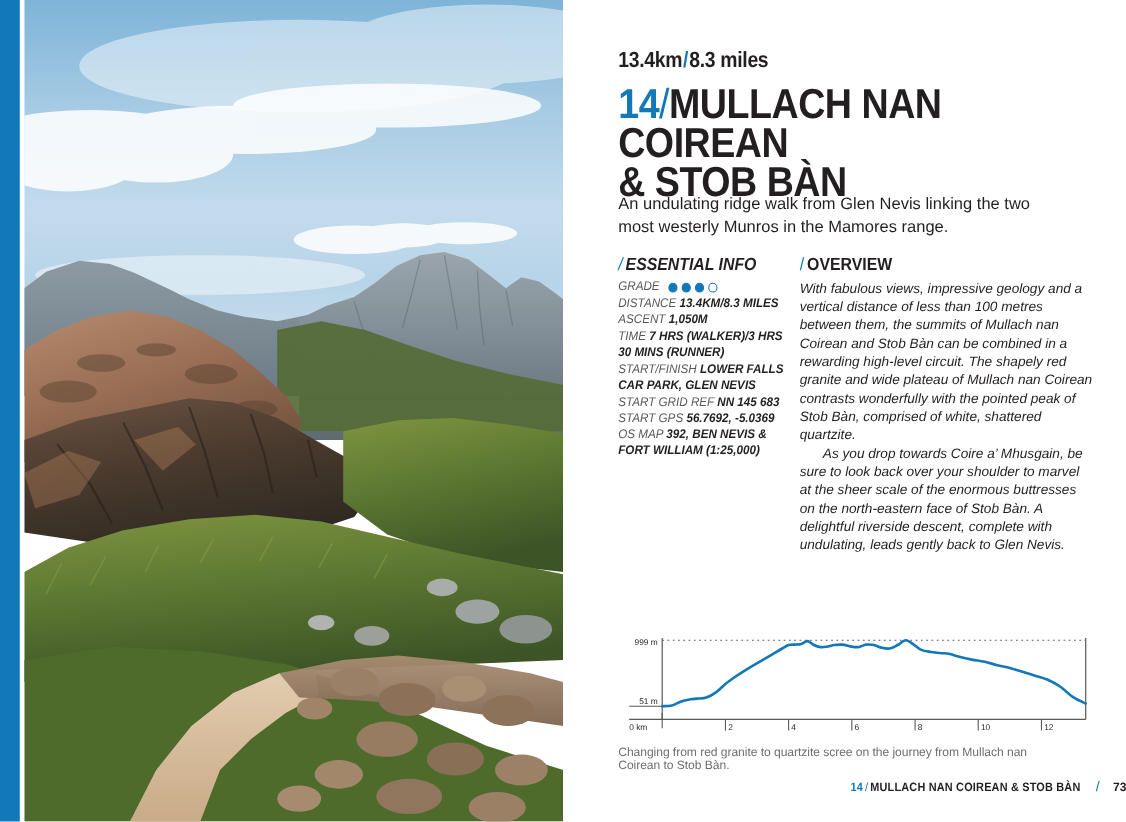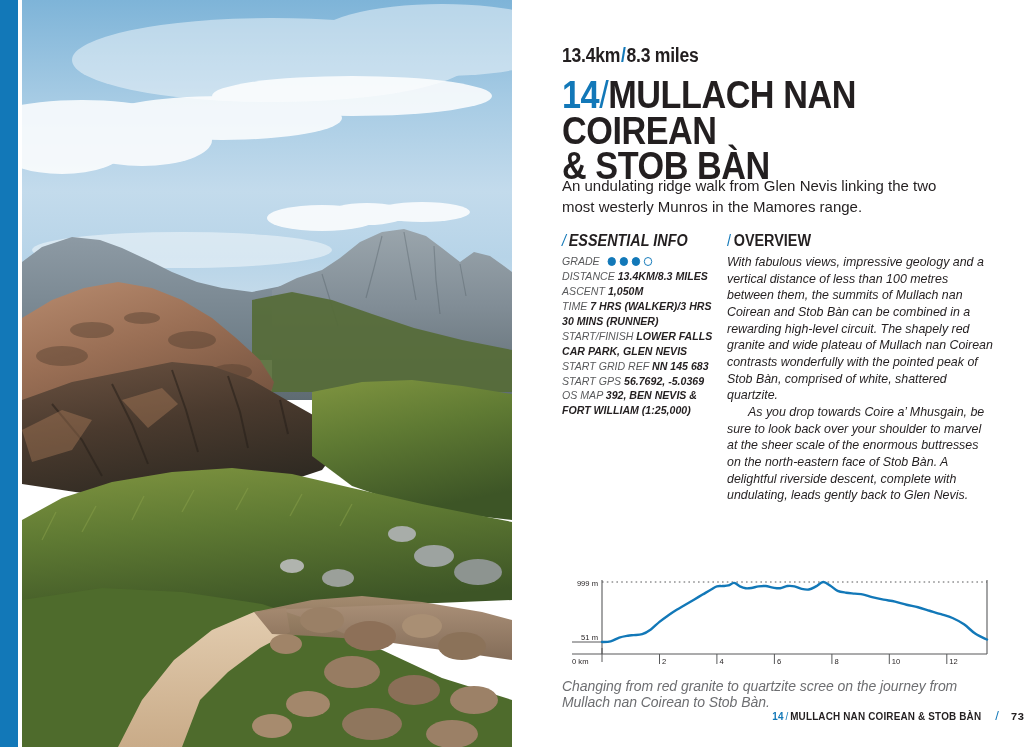--- a/index.html
+++ b/index.html
@@ -94,41 +94,41 @@
     font-style:italic;
   }
   #overview p.indent{ text-indent:21px; }
 
   
   #chart-wrap{
     position:absolute; left:0; top:572px; width:440px;
   }
   #chart-caption{
     position:absolute; left:0; top:106px; width:400px;
-    font-size:14px; font-style:italic; color:#6d6e71;
+    font-size:11px; color:#6d6e71;
     letter-spacing:-0.05px;
   }
 
   
   #footer{
     position:absolute; left:0; top:706px; width:462px;
     text-align:right; white-space:nowrap;
   }
   #footer .ftxt{
     font-size:11px; font-weight:bold; color:#231f20;
     font-family:"Liberation Sans Narrow","Liberation Sans",sans-serif;
     transform:scaleX(.9); transform-origin:right center;
     display:inline-block; text-transform:uppercase; letter-spacing:0.2px;
   }
   #footer .fnum-accent{ color:#1278b8; }
   #footer .fslash{ color:#1278b8; font-weight:normal; padding:0 2px; }
   #footer .pagesep{ color:#1278b8; font-weight:normal; padding:0 12px 0 14px; font-size:13px;}
   #footer .pageno{
     font-size:11px; font-weight:bold; color:#231f20;
-    font-family:Liberation Mono, monospace;
+    font-family:Liberation Sans, sans-serif;
     display:inline-block;
   }
 </style>
 </head>
 <body>
 
 <div id="blue-spine"></div>
 
 <div id="photo">
   <svg viewBox="0 0 490 747" preserveAspectRatio="none">

